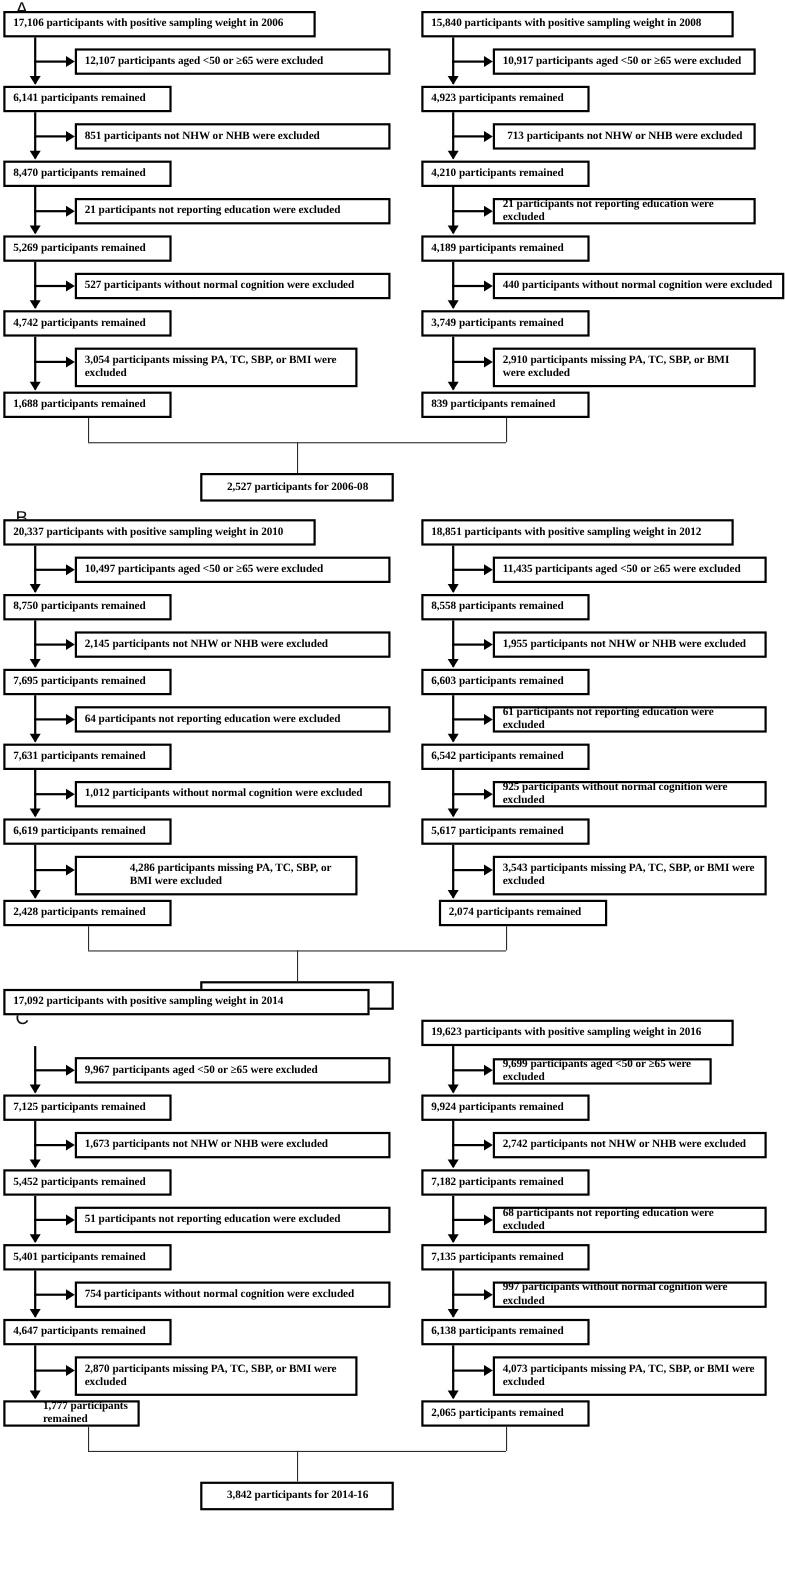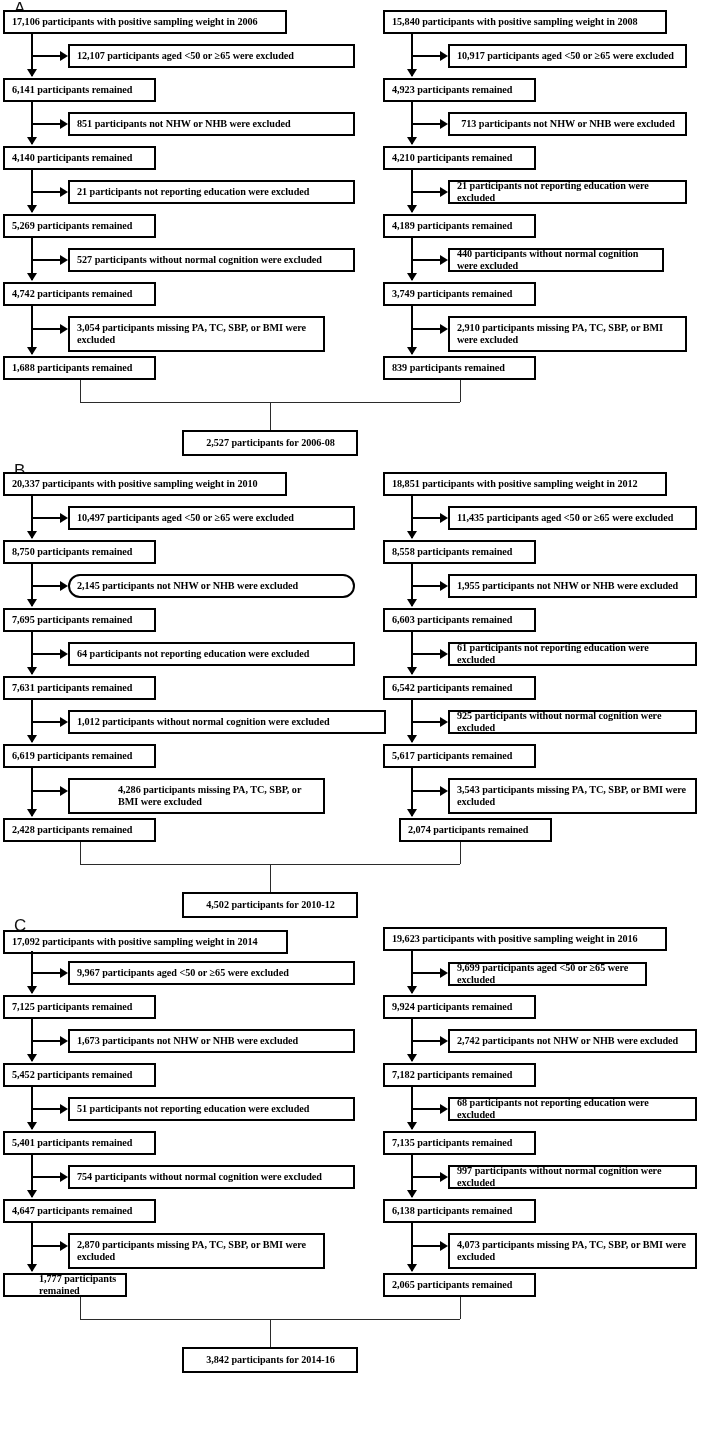--- a/index.html
+++ b/index.html
@@ -64,21 +64,21 @@
       <span>6,141 participants remained</span>
     </div>
     <div class="box" style="left: 68px; top: 112px; width: 287px; height: 24px;">
       <span>851 participants not NHW or NHB were excluded</span>
     </div>
     <div class="vline" style="left: 31px; top: 102px; height: 42px;"></div>
     <div class="hline" style="left: 31px; top: 123px; width: 30px;"></div>
     <div class="arrow-right" style="left: 60px; top: 119px;"></div>
     <div class="arrow-down" style="left: 27px; top: 137px;"></div>
     <div class="box" style="left: 3px; top: 146px; width: 153px; height: 24px;">
-      <span>4,140 participants remained</span>
+      <span>8,470 participants remained</span>
     </div>
     <div class="box" style="left: 68px; top: 180px; width: 287px; height: 24px;">
       <span>21 participants not reporting education were excluded</span>
     </div>
     <div class="vline" style="left: 31px; top: 170px; height: 42px;"></div>
     <div class="hline" style="left: 31px; top: 191px; width: 30px;"></div>
     <div class="arrow-right" style="left: 60px; top: 187px;"></div>
     <div class="arrow-down" style="left: 27px; top: 205px;"></div>
     <div class="box" style="left: 3px; top: 214px; width: 153px; height: 24px;">
       <span>5,269 participants remained</span>
@@ -129,21 +129,21 @@
     <div class="box" style="left: 448px; top: 180px; width: 239px; height: 24px;">
       <span>21 participants not reporting education were excluded</span>
     </div>
     <div class="vline" style="left: 411px; top: 170px; height: 42px;"></div>
     <div class="hline" style="left: 411px; top: 191px; width: 30px;"></div>
     <div class="arrow-right" style="left: 440px; top: 187px;"></div>
     <div class="arrow-down" style="left: 407px; top: 205px;"></div>
     <div class="box" style="left: 383px; top: 214px; width: 153px; height: 24px;">
       <span>4,189 participants remained</span>
     </div>
-    <div class="box" style="left: 448px; top: 248px; width: 216px; height: 24px;">
+    <div class="box" style="left: 448px; top: 248px; width: 265px; height: 24px;">
       <span>440 participants without normal cognition were excluded</span>
     </div>
     <div class="vline" style="left: 411px; top: 238px; height: 42px;"></div>
     <div class="hline" style="left: 411px; top: 259px; width: 30px;"></div>
     <div class="arrow-right" style="left: 440px; top: 255px;"></div>
     <div class="arrow-down" style="left: 407px; top: 273px;"></div>
     <div class="box" style="left: 383px; top: 282px; width: 153px; height: 24px;">
       <span>3,749 participants remained</span>
     </div>
     <div class="box two-line" style="left: 448px; top: 316px; width: 239px; height: 36px;">
@@ -170,41 +170,41 @@
     <div class="box" style="left: 68px; top: 506px; width: 287px; height: 24px;">
       <span>10,497 participants aged &lt;50 or ≥65 were excluded</span>
     </div>
     <div class="vline" style="left: 31px; top: 496px; height: 42px;"></div>
     <div class="hline" style="left: 31px; top: 517px; width: 30px;"></div>
     <div class="arrow-right" style="left: 60px; top: 513px;"></div>
     <div class="arrow-down" style="left: 27px; top: 531px;"></div>
     <div class="box" style="left: 3px; top: 540px; width: 153px; height: 24px;">
       <span>8,750 participants remained</span>
     </div>
-    <div class="box" style="left: 68px; top: 574px; width: 287px; height: 24px; border-radius: 12px;">
+    <div class="box" style="left: 68px; top: 574px; width: 287px; height: 24px;">
       <span>2,145 participants not NHW or NHB were excluded</span>
     </div>
     <div class="vline" style="left: 31px; top: 564px; height: 42px;"></div>
     <div class="hline" style="left: 31px; top: 585px; width: 30px;"></div>
     <div class="arrow-right" style="left: 60px; top: 581px;"></div>
     <div class="arrow-down" style="left: 27px; top: 599px;"></div>
     <div class="box" style="left: 3px; top: 608px; width: 153px; height: 24px;">
       <span>7,695 participants remained</span>
     </div>
     <div class="box" style="left: 68px; top: 642px; width: 287px; height: 24px;">
       <span>64 participants not reporting education were excluded</span>
     </div>
     <div class="vline" style="left: 31px; top: 632px; height: 42px;"></div>
     <div class="hline" style="left: 31px; top: 653px; width: 30px;"></div>
     <div class="arrow-right" style="left: 60px; top: 649px;"></div>
     <div class="arrow-down" style="left: 27px; top: 667px;"></div>
     <div class="box" style="left: 3px; top: 676px; width: 153px; height: 24px;">
       <span>7,631 participants remained</span>
     </div>
-    <div class="box" style="left: 68px; top: 710px; width: 318px; height: 24px;">
+    <div class="box" style="left: 68px; top: 710px; width: 287px; height: 24px;">
       <span>1,012 participants without normal cognition were excluded</span>
     </div>
     <div class="vline" style="left: 31px; top: 700px; height: 42px;"></div>
     <div class="hline" style="left: 31px; top: 721px; width: 30px;"></div>
     <div class="arrow-right" style="left: 60px; top: 717px;"></div>
     <div class="arrow-down" style="left: 27px; top: 735px;"></div>
     <div class="box" style="left: 3px; top: 744px; width: 153px; height: 24px;">
       <span>6,619 participants remained</span>
     </div>
     <div class="box two-line" style="left: 68px; top: 778px; width: 257px; height: 36px; padding-left: 48px;">
@@ -271,21 +271,21 @@
       <span>2,074 participants remained</span>
     </div>
     <div class="thin-v" style="left: 80px; top: 842px; height: 22px;"></div>
     <div class="thin-v" style="left: 460px; top: 842px; height: 22px;"></div>
     <div class="thin-h" style="left: 80px; top: 864px; width: 380px;"></div>
     <div class="thin-v" style="left: 270px; top: 864px; height: 28px;"></div>
     <div class="box" style="left: 182px; top: 892px; width: 176px; height: 26px; justify-content: center;">
       <span style="justify-content: center;">4,502 participants for 2010-12</span>
     </div>
     <div class="panel-letter" style="left: 14px; top: 917px;">C</div>
-    <div class="box" style="left: 3px; top: 930px; width: 285px; height: 24px;">
+    <div class="box" style="left: 3px; top: 899px; width: 333px; height: 24px;">
       <span>17,092 participants with positive sampling weight in 2014</span>
     </div>
     <div class="box" style="left: 68px; top: 961px; width: 287px; height: 24px;">
       <span>9,967 participants aged &lt;50 or ≥65 were excluded</span>
     </div>
     <div class="vline" style="left: 31px; top: 951px; height: 42px;"></div>
     <div class="hline" style="left: 31px; top: 972px; width: 30px;"></div>
     <div class="arrow-right" style="left: 60px; top: 968px;"></div>
     <div class="arrow-down" style="left: 27px; top: 986px;"></div>
     <div class="box" style="left: 3px; top: 995px; width: 153px; height: 24px;">

